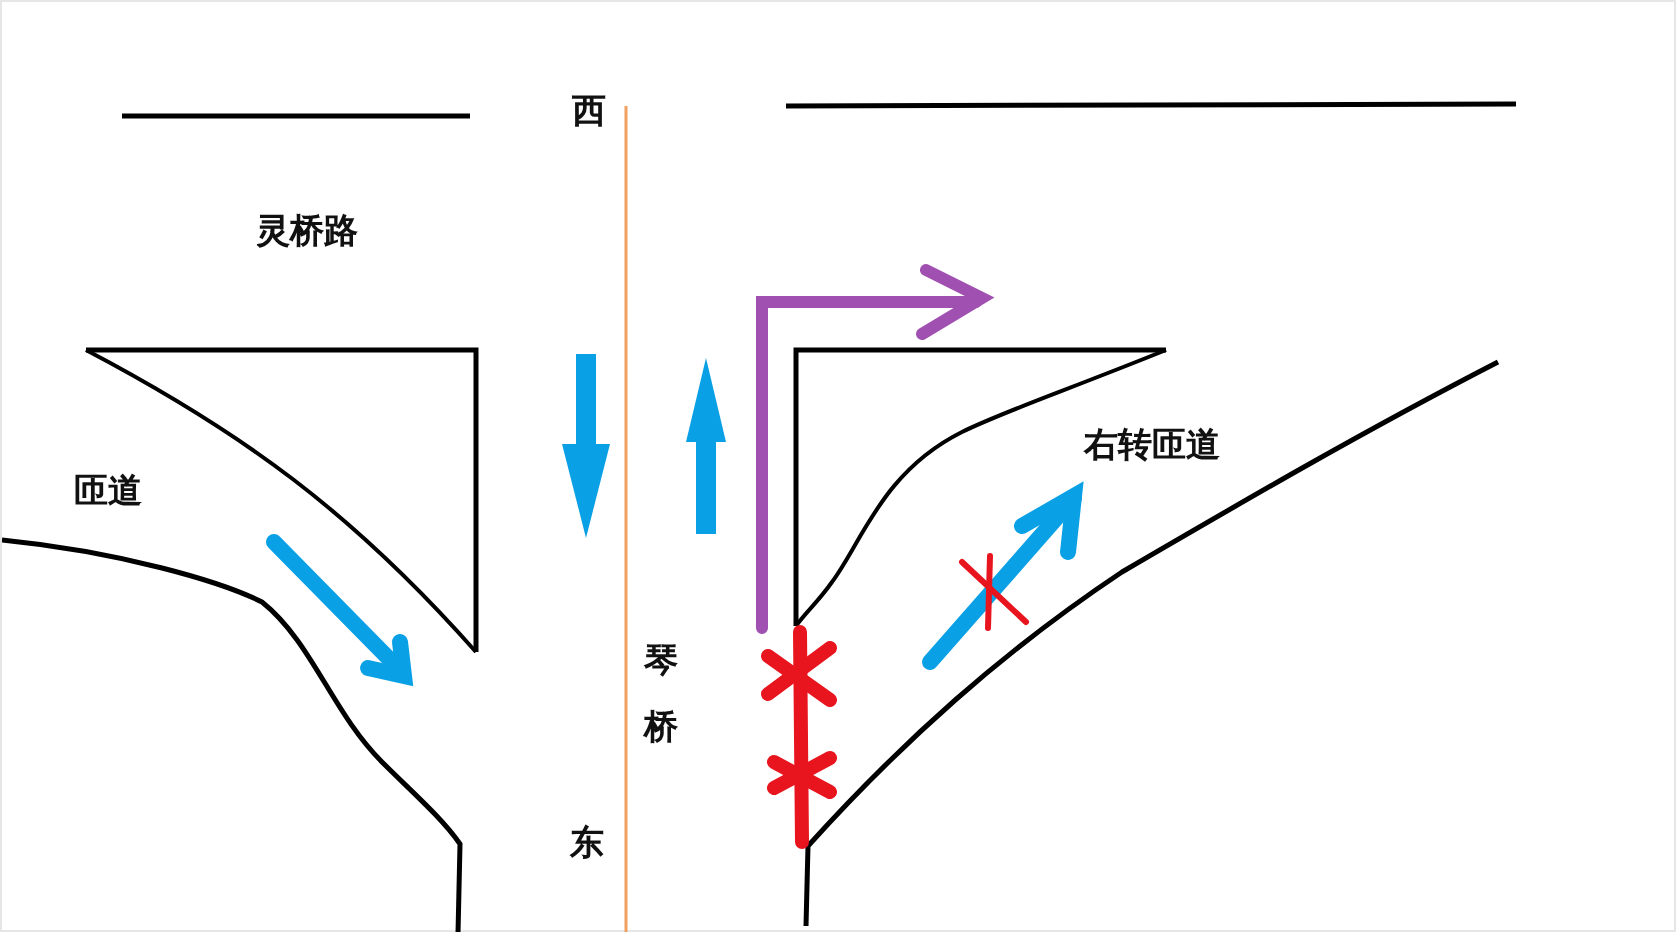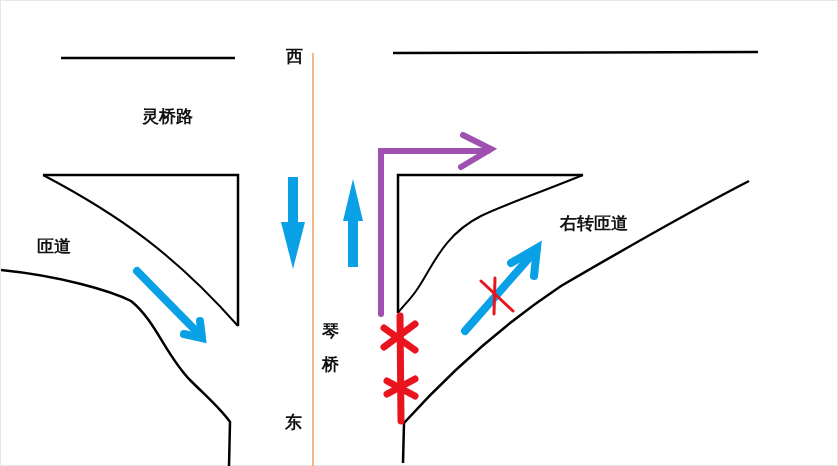--- a/index.html
+++ b/index.html
@@ -62,19 +62,19 @@
     <g stroke="#e8141e" stroke-width="7" stroke-linecap="round">
       <line x1="399" y1="315" x2="400" y2="420"></line>
       <line x1="383" y1="346" x2="414" y2="323"></line>
       <line x1="383" y1="327" x2="414" y2="349"></line>
       <line x1="386" y1="393" x2="414" y2="378"></line>
       <line x1="386" y1="380" x2="414" y2="395"></line>
     </g>
   </svg>
 
   <div class="lbl" style="left:285px; top:47px;">西</div>
-  <div class="lbl" style="left:141px; top:107px;">灵桥路</div>
+  <div class="lbl" style="left:127px; top:107px;">灵桥路</div>
   <div class="lbl" style="left:36px; top:237px;">匝道</div>
-  <div class="lbl" style="left:559px; top:214px;">右转匝道</div>
+  <div class="lbl" style="left:541px; top:214px;">右转匝道</div>
   <div class="lbl" style="left:321px; top:322px;">琴</div>
   <div class="lbl" style="left:321px; top:355px;">桥</div>
   <div class="lbl" style="left:284px; top:413px;">东</div>
 </div>
 
 </body></html>

